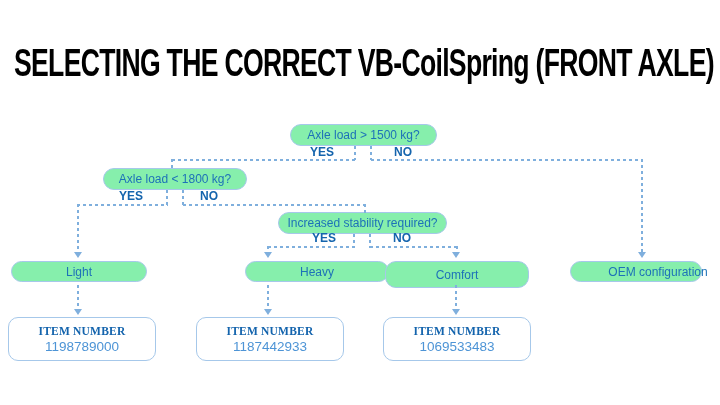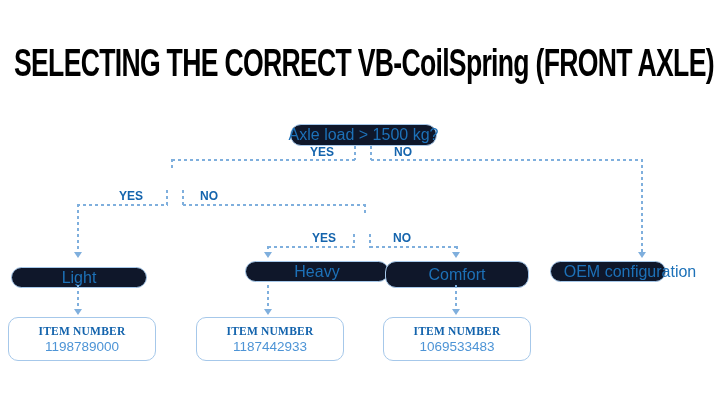--- a/index.html
+++ b/index.html
@@ -23,23 +23,23 @@
     position:absolute;left:14px;top:44px;
     font-size:38px;line-height:38px;font-weight:bold;
     letter-spacing:-1px;color:var(--title);
     white-space:nowrap;
     transform:scaleX(0.70);transform-origin:left top;
   }
   .decision,.pill{
     position:absolute;
     border:1.5px solid var(--border);
     border-radius:12px;
-    background:#0f172a;
+    background:#86efac;
     display:flex;align-items:center;justify-content:center;
-    color:var(--text);font-size:16px;white-space:nowrap;text-align:center;
+    color:var(--text);font-size:12px;white-space:nowrap;text-align:center;
   }
   .pill{border-radius:11px;}
   .yesno{
     position:absolute;width:50px;text-align:center;
     font-size:12px;font-weight:bold;color:var(--bold);
     line-height:13px;white-space:nowrap;
   }
   .hline{
     position:absolute;height:2px;
     background:repeating-linear-gradient(90deg,var(--line) 0 3px,transparent 3px 6px);
@@ -68,23 +68,25 @@
 <body>
 
 <div class="stage">
 
   <div class="page-title">SELECTING THE CORRECT VB-CoilSpring (FRONT AXLE)</div>
 
   <div class="decision" style="left:290px;top:124px;width:147px;height:22px;">Axle load &gt; 1500 kg?</div>
   <div class="yesno" style="left:297px;top:146px;">YES</div>
   <div class="yesno" style="left:378px;top:146px;">NO</div>
 
+  <div class="decision" style="left:103px;top:168px;width:144px;height:22px;">Axle load &lt; 1800 kg?</div>
   <div class="yesno" style="left:106px;top:190px;">YES</div>
   <div class="yesno" style="left:184px;top:190px;">NO</div>
 
+  <div class="decision" style="left:278px;top:212px;width:169px;height:22px;">Increased stability required?</div>
   <div class="yesno" style="left:299px;top:232px;">YES</div>
   <div class="yesno" style="left:377px;top:232px;">NO</div>
 
   <div class="vline" style="left:354px;top:146px;height:14px;"></div>
   <div class="vline" style="left:370px;top:146px;height:14px;"></div>
   <div class="hline" style="left:172px;top:159px;width:184px;"></div>
   <div class="hline" style="left:371px;top:159px;width:271px;"></div>
   <div class="vline" style="left:171px;top:159px;height:10px;"></div>
   <div class="vline" style="left:641px;top:159px;height:94px;"></div>
 
@@ -100,24 +102,24 @@
   <div class="hline" style="left:268px;top:246px;width:87px;"></div>
   <div class="hline" style="left:370px;top:246px;width:88px;"></div>
   <div class="vline" style="left:267px;top:246px;height:7px;"></div>
   <div class="vline" style="left:456px;top:246px;height:7px;"></div>
 
   <div class="arrow" style="left:74px;top:252px;"></div>
   <div class="arrow" style="left:264px;top:252px;"></div>
   <div class="arrow" style="left:452px;top:252px;"></div>
   <div class="arrow" style="left:638px;top:252px;"></div>
 
-  <div class="pill" style="left:11px;top:261px;width:136px;height:21px;margin-top:6px;">Light</div>
+  <div class="pill" style="left:11px;top:261px;width:136px;height:21px;">Light</div>
   <div class="pill" style="left:197px;top:261px;width:144px;height:21px;margin-left:48px;">Heavy</div>
   <div class="pill" style="left:385px;top:261px;width:144px;height:27px;">Comfort</div>
-  <div class="pill" style="left:550px;top:261px;width:116px;height:21px;padding-left:44px;">OEM configuration</div>
+  <div class="pill" style="left:570px;top:261px;width:132px;height:21px;padding-left:44px;">OEM configuration</div>
 
   <div class="vline" style="left:77px;top:285px;height:24px;"></div>
   <div class="vline" style="left:267px;top:285px;height:24px;"></div>
   <div class="vline" style="left:455px;top:285px;height:24px;"></div>
   <div class="arrow" style="left:74px;top:309px;"></div>
   <div class="arrow" style="left:264px;top:309px;"></div>
   <div class="arrow" style="left:452px;top:309px;"></div>
 
   <div class="itembox" style="left:8px;top:317px;width:148px;">
     <div class="item-label">ITEM NUMBER</div>

